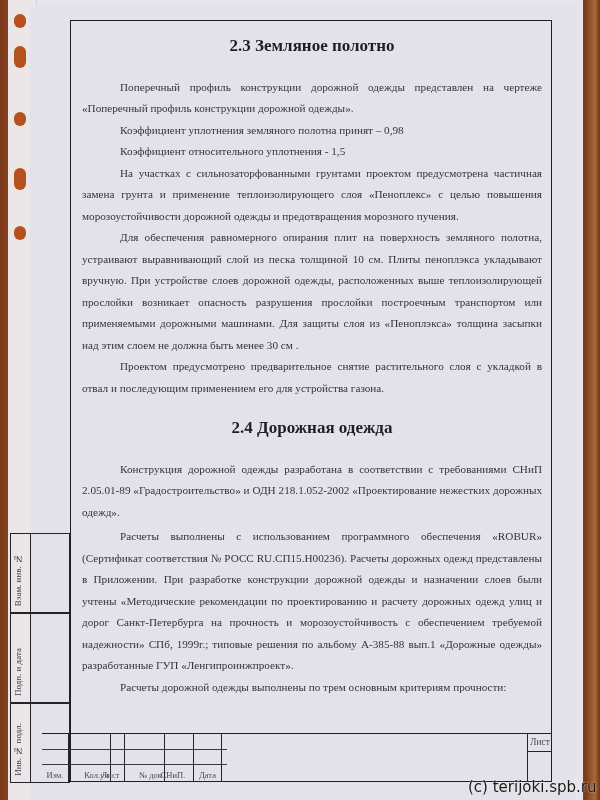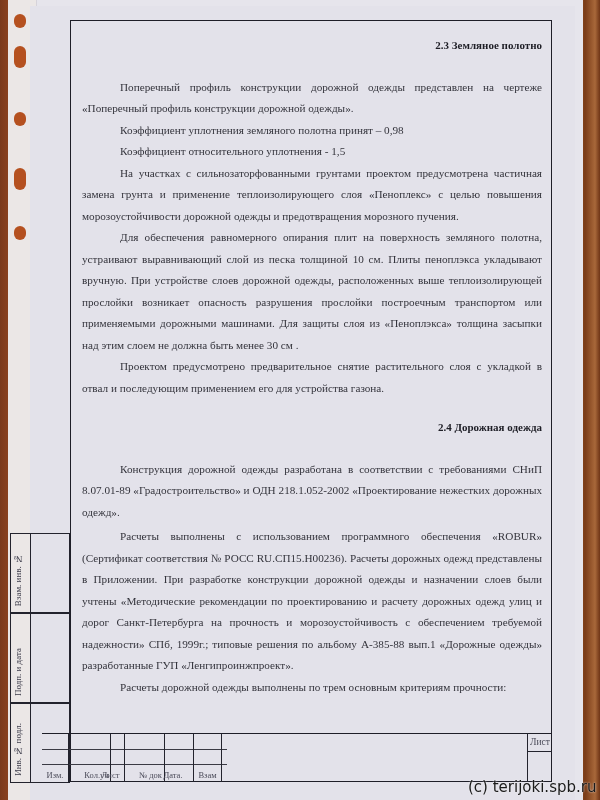--- a/index.html
+++ b/index.html
@@ -33,21 +33,21 @@
   .frame {
     position:absolute; left:70px; top:20px; width:482px; height:762px;
     border:1.5px solid #1e1e28;
     box-sizing:border-box;
   }
   .content {
     position:absolute; left:82px; top:30px; width:460px;
     font-size:11.2px; line-height:21.5px; color:#34343c;
   }
   .h {
-    text-align:right; font-weight:bold; font-size:11px; color:#1e1e26;
+    text-align:center; font-weight:bold; font-size:17px; color:#1e1e26;
     margin:0;
   }
   .h1 { margin-top:5px; margin-bottom:20px; }
   .h2 { margin-top:18px; margin-bottom:20px; }
   p { margin:0; text-align:justify; text-indent:38px; }
   .stamp-col {
     position:absolute; left:10px; top:533px; width:62px; height:250px;
   }
   .stamp-col .cell {
     position:absolute; left:0; width:60px; border:1.2px solid #23232d; box-sizing:border-box;
@@ -101,21 +101,21 @@
 <div class="content">
   <h2 class="h h1">2.3  Земляное полотно</h2>
   <p>Поперечный профиль конструкции дорожной одежды представлен на чертеже «Поперечный профиль конструкции дорожной одежды».</p>
   <p>Коэффициент уплотнения земляного полотна  принят – 0,98</p>
   <p>Коэффициент относительного уплотнения  - 1,5</p>
   <p>На участках с сильнозаторфованными грунтами проектом предусмотрена частичная замена грунта и применение теплоизолирующего слоя «Пеноплекс» с целью повышения морозоустойчивости дорожной одежды и предотвращения морозного пучения.</p>
   <p>Для обеспечения равномерного опирания плит на поверхность земляного полотна, устраивают выравнивающий слой из песка толщиной 10 см. Плиты пеноплэкса укладывают вручную. При устройстве слоев дорожной одежды, расположенных выше теплоизолирующей прослойки возникает опасность разрушения прослойки построечным транспортом или применяемыми дорожными машинами. Для защиты слоя из «Пеноплэкса» толщина засыпки над этим слоем не должна быть менее 30 см .</p>
   <p>Проектом предусмотрено предварительное снятие растительного слоя с укладкой в отвал и последующим применением его для устройства газона.</p>
 
   <h2 class="h h2">2.4  Дорожная одежда</h2>
-  <p>Конструкция дорожной одежды разработана в соответствии с требованиями СНиП 8.07.01-89 «Градостроительство» и ОДН 218.1.052-2002 «Проектирование нежестких дорожных одежд».</p>
+  <p>Конструкция дорожной одежды разработана в соответствии с требованиями СНиП 2.05.01-89 «Градостроительство» и ОДН 218.1.052-2002 «Проектирование нежестких дорожных одежд».</p>
   <p style="margin-top:3px">Расчеты выполнены с использованием программного обеспечения «ROBUR» (Сертификат соответствия № РОСС RU.СП15.Н00236). Расчеты дорожных одежд представлены в Приложении. При разработке конструкции дорожной одежды и назначении слоев были учтены «Методические рекомендации по проектированию и расчету дорожных одежд улиц и дорог Санкт-Петербурга на прочность и морозоустойчивость с обеспечением требуемой надежности» СПб, 1999г.; типовые решения по альбому А-385-88 вып.1 «Дорожные одежды» разработанные ГУП «Ленгипроинжпроект».</p>
   <p>Расчеты дорожной одежды выполнены по трем основным критериям прочности:</p>
 </div>
 
 <div class="stamp-col">
   <div class="cell" style="top:0;height:80px">
     <div class="lab">
       <span class="vtxt">Взам. инв. №</span>
     </div>
   </div>
@@ -140,24 +140,24 @@
   <div class="tb-cell" style="left:41px;width:28px">
       <span class="tb-lbl">Кол.уч</span>
     </div>
   <div class="tb-cell" style="left:55px;width:28px">
       <span class="tb-lbl">Лист</span>
     </div>
   <div class="tb-cell" style="left:95px;width:28px">
       <span class="tb-lbl">№ док</span>
     </div>
   <div class="tb-cell" style="left:111px;width:41px">
-      <span class="tb-lbl">Дата.</span>
+      <span class="tb-lbl">СНиП.</span>
     </div>
   <div class="tb-cell" style="left:152px;width:28px">
-      <span class="tb-lbl">Взам</span>
+      <span class="tb-lbl">Дата</span>
     </div>
 </div>
 
 <div class="sheet-box">
   <div class="top">Лист</div>
 </div>
 
 <div class="watermark">(c) terijoki.spb.ru</div>
 
 </body></html>

